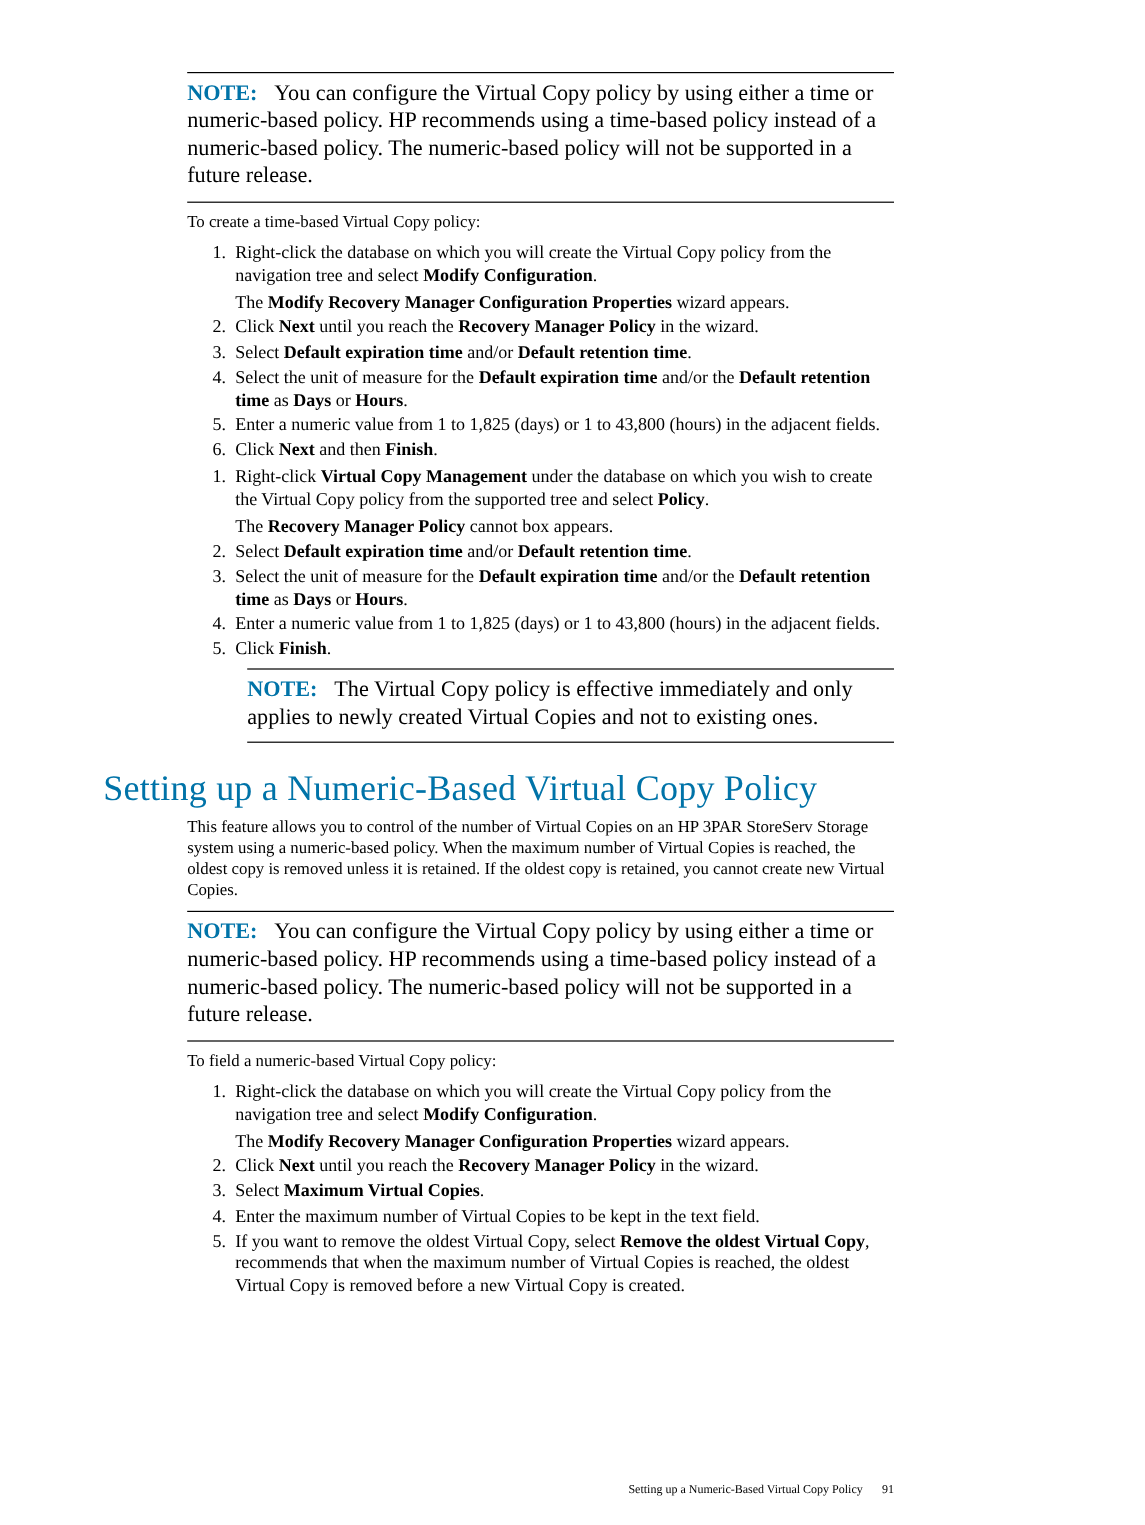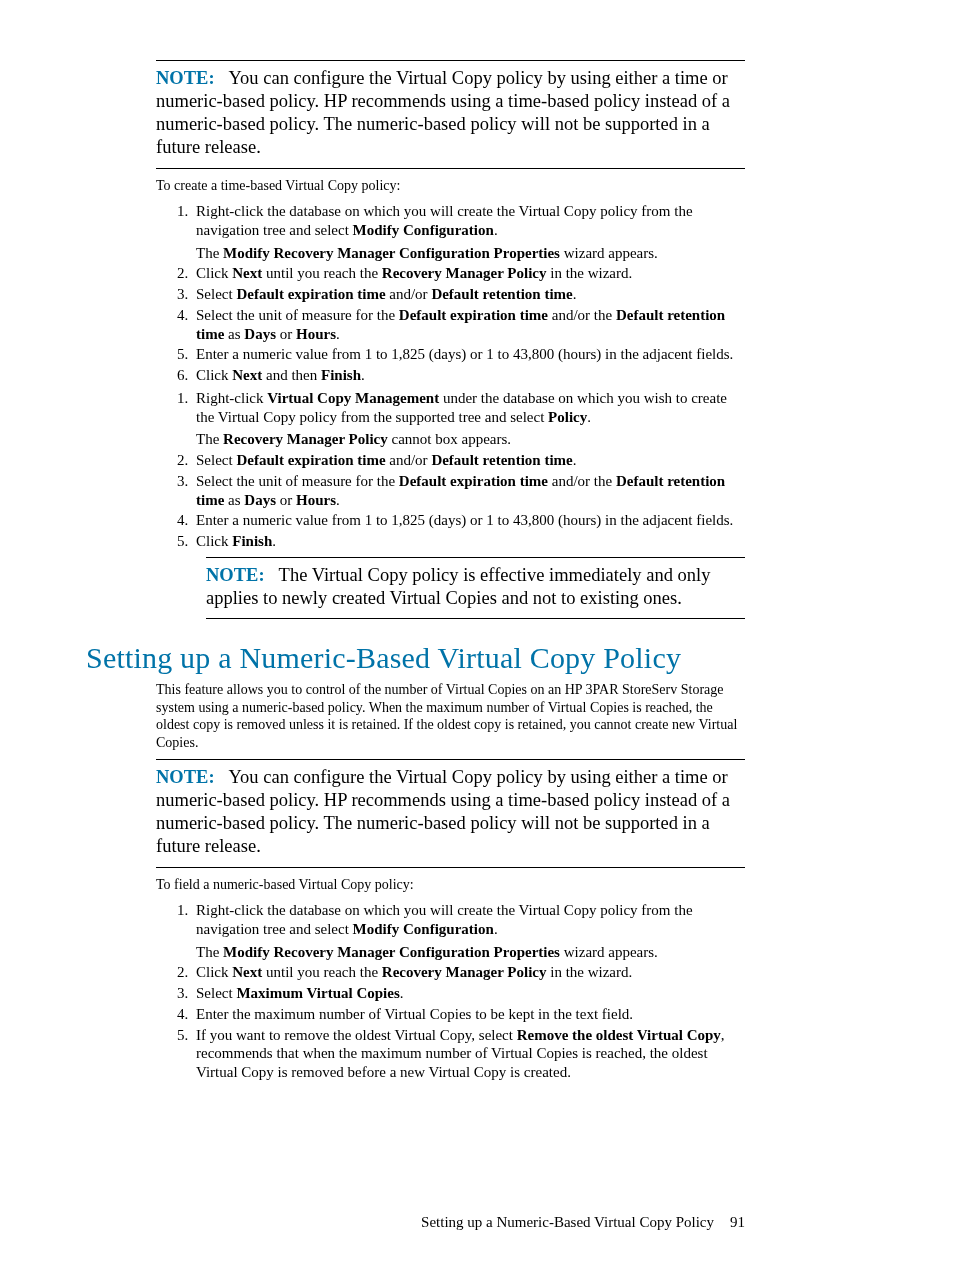--- a/index.html
+++ b/index.html
@@ -59,23 +59,23 @@
     font-weight: normal;
     font-size: 30px;
     margin: 22px 0 6px 0;
     letter-spacing: 0.2px;
   }
   .note-inner {
     margin-left: 50px;
   }
   .footer {
     position: absolute;
-    bottom: 40px;
+    bottom: 24px;
     right: 60px;
-    font-size: 15px;
+    font-size: 10px;
   }
   .footer .pagenum { margin-left: 16px; }
 </style>
 </head>
 <body>
 
 <div class="page">
 
   <div class="indent-block">
 

